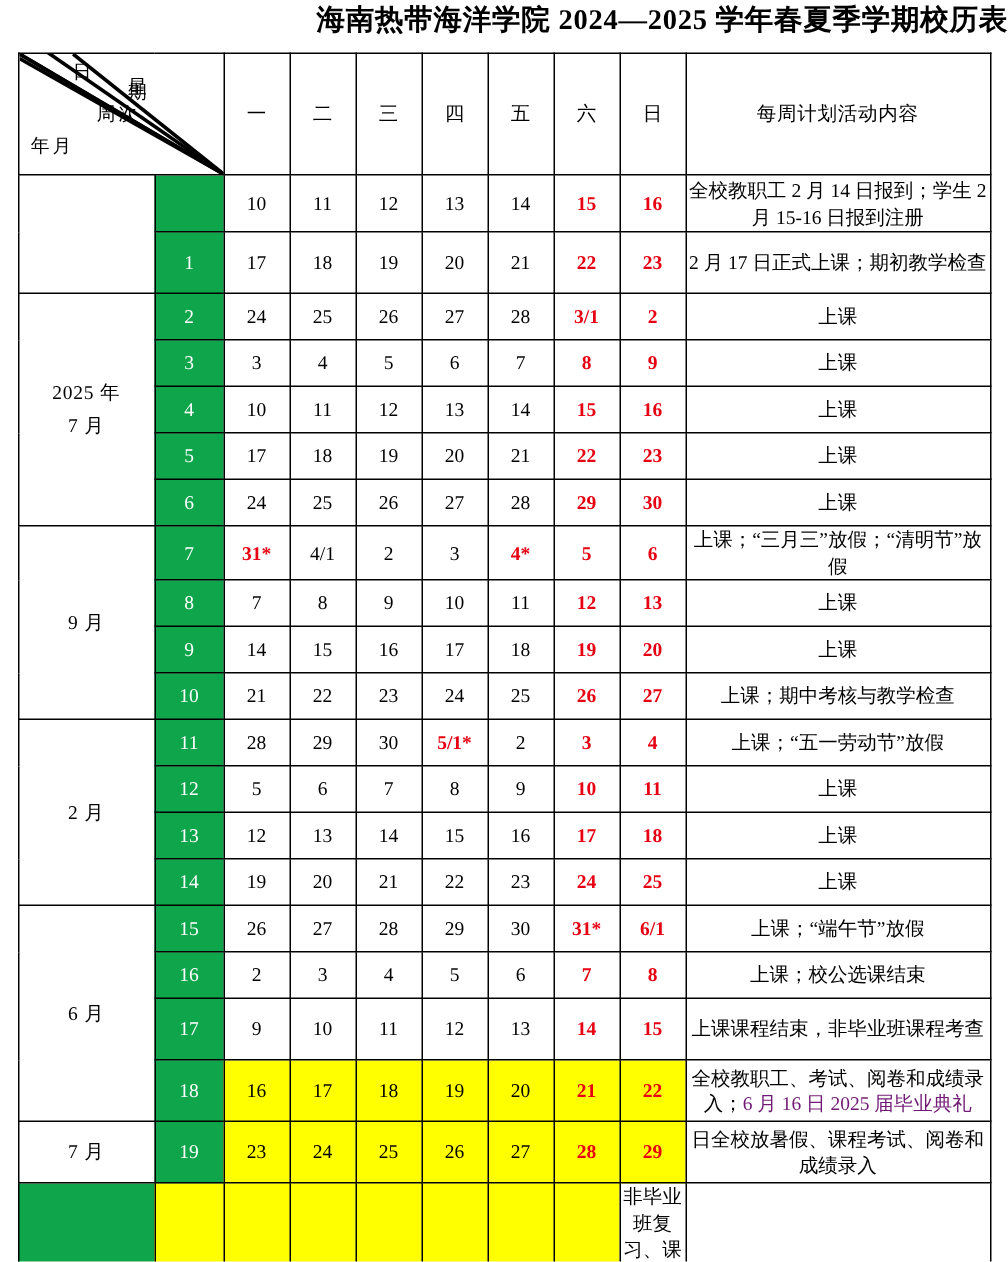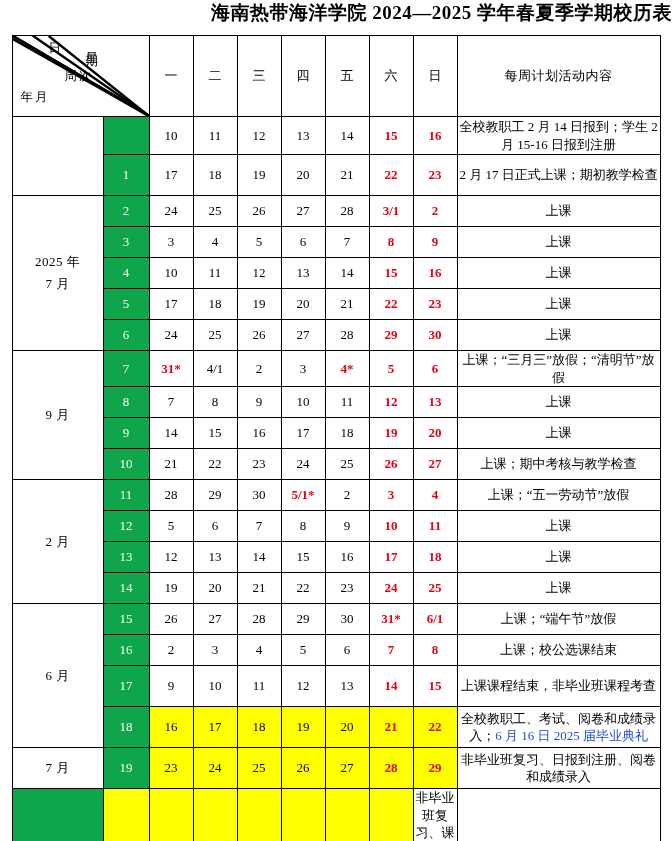--- a/index.html
+++ b/index.html
@@ -94,21 +94,21 @@
   td.date{font-size:13px;}
   td.date.red{color:#E60012;font-weight:bold;}
   td.hl{background:#FFFF00;}
   td.note{
     text-align:left;
     font-size:12.5px;
     line-height:1.35;
     padding:2px 5px 2px 6px;
     letter-spacing:0;
   }
-  td.note .rd{color:#1d4ed8;}
+  td.note .rd{color:#701a75;}
 
   tr.r-tall td{height:37px;}
   tr.r-tall2 td{height:40px;}
   tr.r-std td{height:30px;}
   tr.r-note2 td{height:40px;}
 </style>
 </head>
 <body>
 
 <div id="page">
@@ -375,21 +375,21 @@
         <tr class="r-note2">
           <td class="month" rowspan="1">7 月</td>
           <td class="week">19</td>
           <td class="date hl">23</td>
           <td class="date hl">24</td>
           <td class="date hl">25</td>
           <td class="date hl">26</td>
           <td class="date hl">27</td>
           <td class="date red hl">28</td>
           <td class="date red hl">29</td>
-          <td class="note">非毕业班复习、日报到注册、阅卷和成绩录入</td>
+          <td class="note">日全校放暑假、课程考试、阅卷和成绩录入</td>
         </tr>
         <tr class="r-note2">
           <td class="week">20</td>
           <td class="date hl">30</td>
           <td class="date hl">7/1</td>
           <td class="date hl">2</td>
           <td class="date hl">3</td>
           <td class="date hl">4</td>
           <td class="date red hl">5</td>
           <td class="date red hl">6</td>

